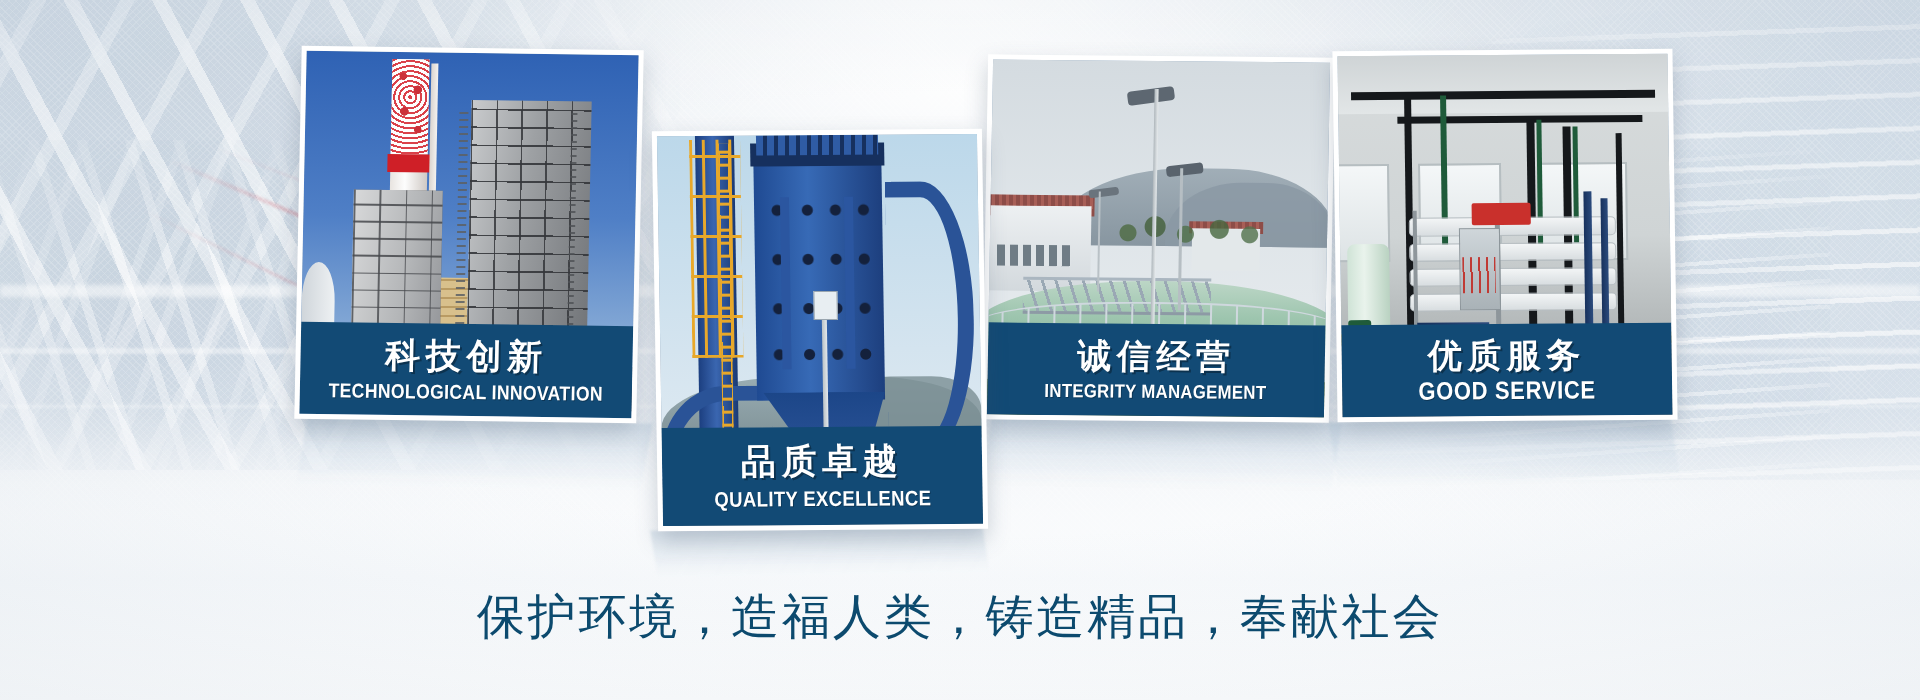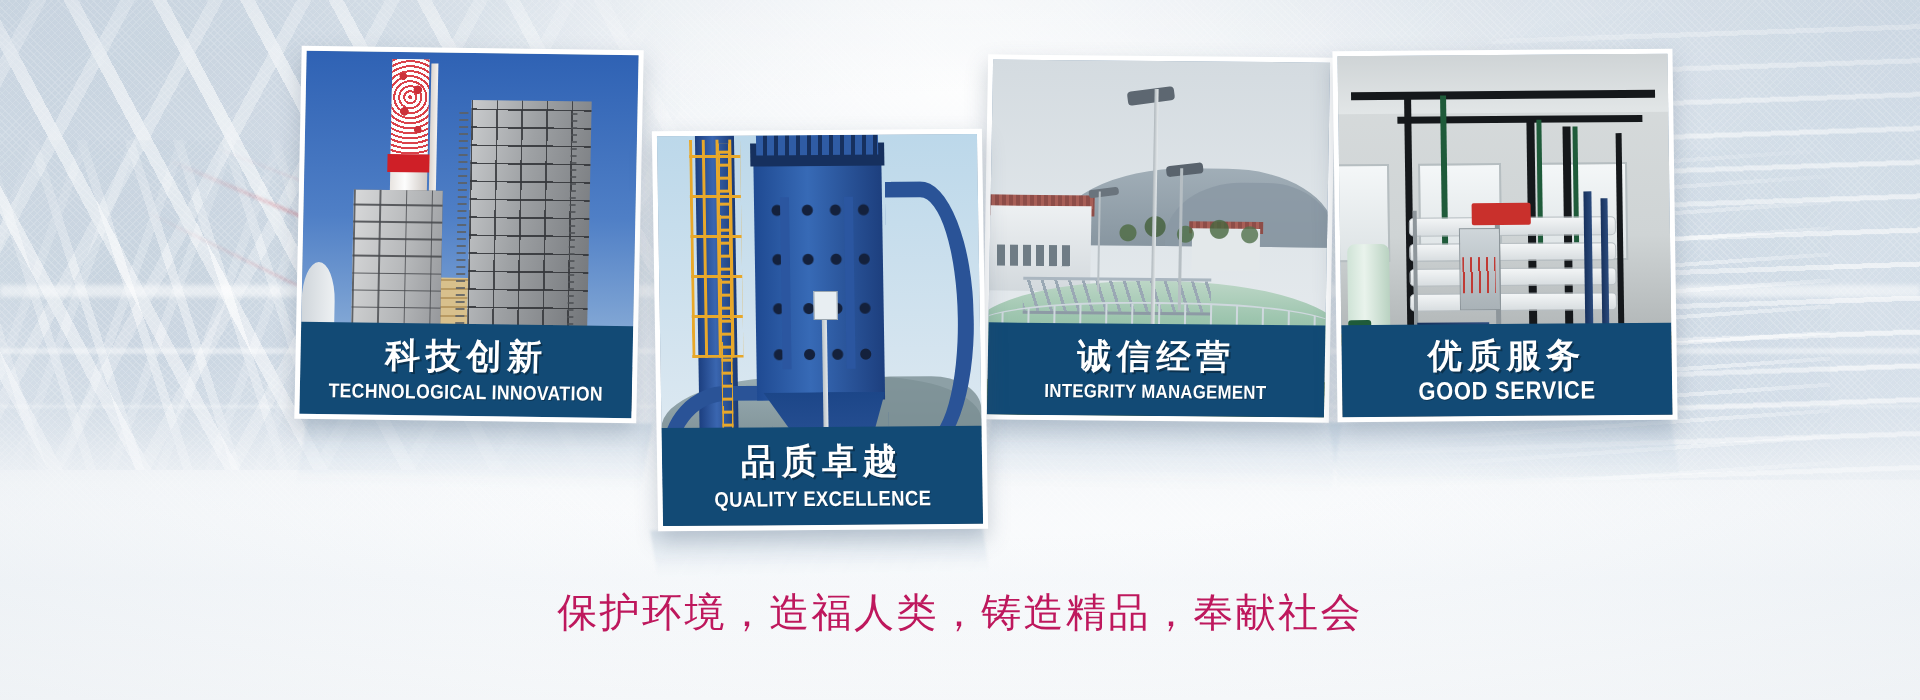--- a/index.html
+++ b/index.html
@@ -302,22 +302,22 @@
   .p4-floor{position:absolute;left:0;bottom:0;width:100%;height:22%;
     background:repeating-linear-gradient(90deg,rgba(110,110,110,.35) 0 1px,transparent 1px 18px),
                repeating-linear-gradient(0deg,rgba(110,110,110,.3) 0 1px,transparent 1px 12px),
                linear-gradient(180deg,#a5a9aa,#888c8d);}
   .p4-floorline{position:absolute;left:0;bottom:20%;width:100%;height:3%;background:#c9a227;opacity:.8;}
 
   
   #tagline{
     position:absolute;left:0;right:0;top:585px;
     text-align:center;
-    font-size:40px;
-    color:#be185d;
+    font-size:48px;
+    color:#0c4a6e;
     letter-spacing:.06em;
     font-family:"DejaVu Sans","Liberation Sans",sans-serif;
     white-space:nowrap;
   }
 </style>
 </head>
 <body>
 
 <div id="stage">
 

